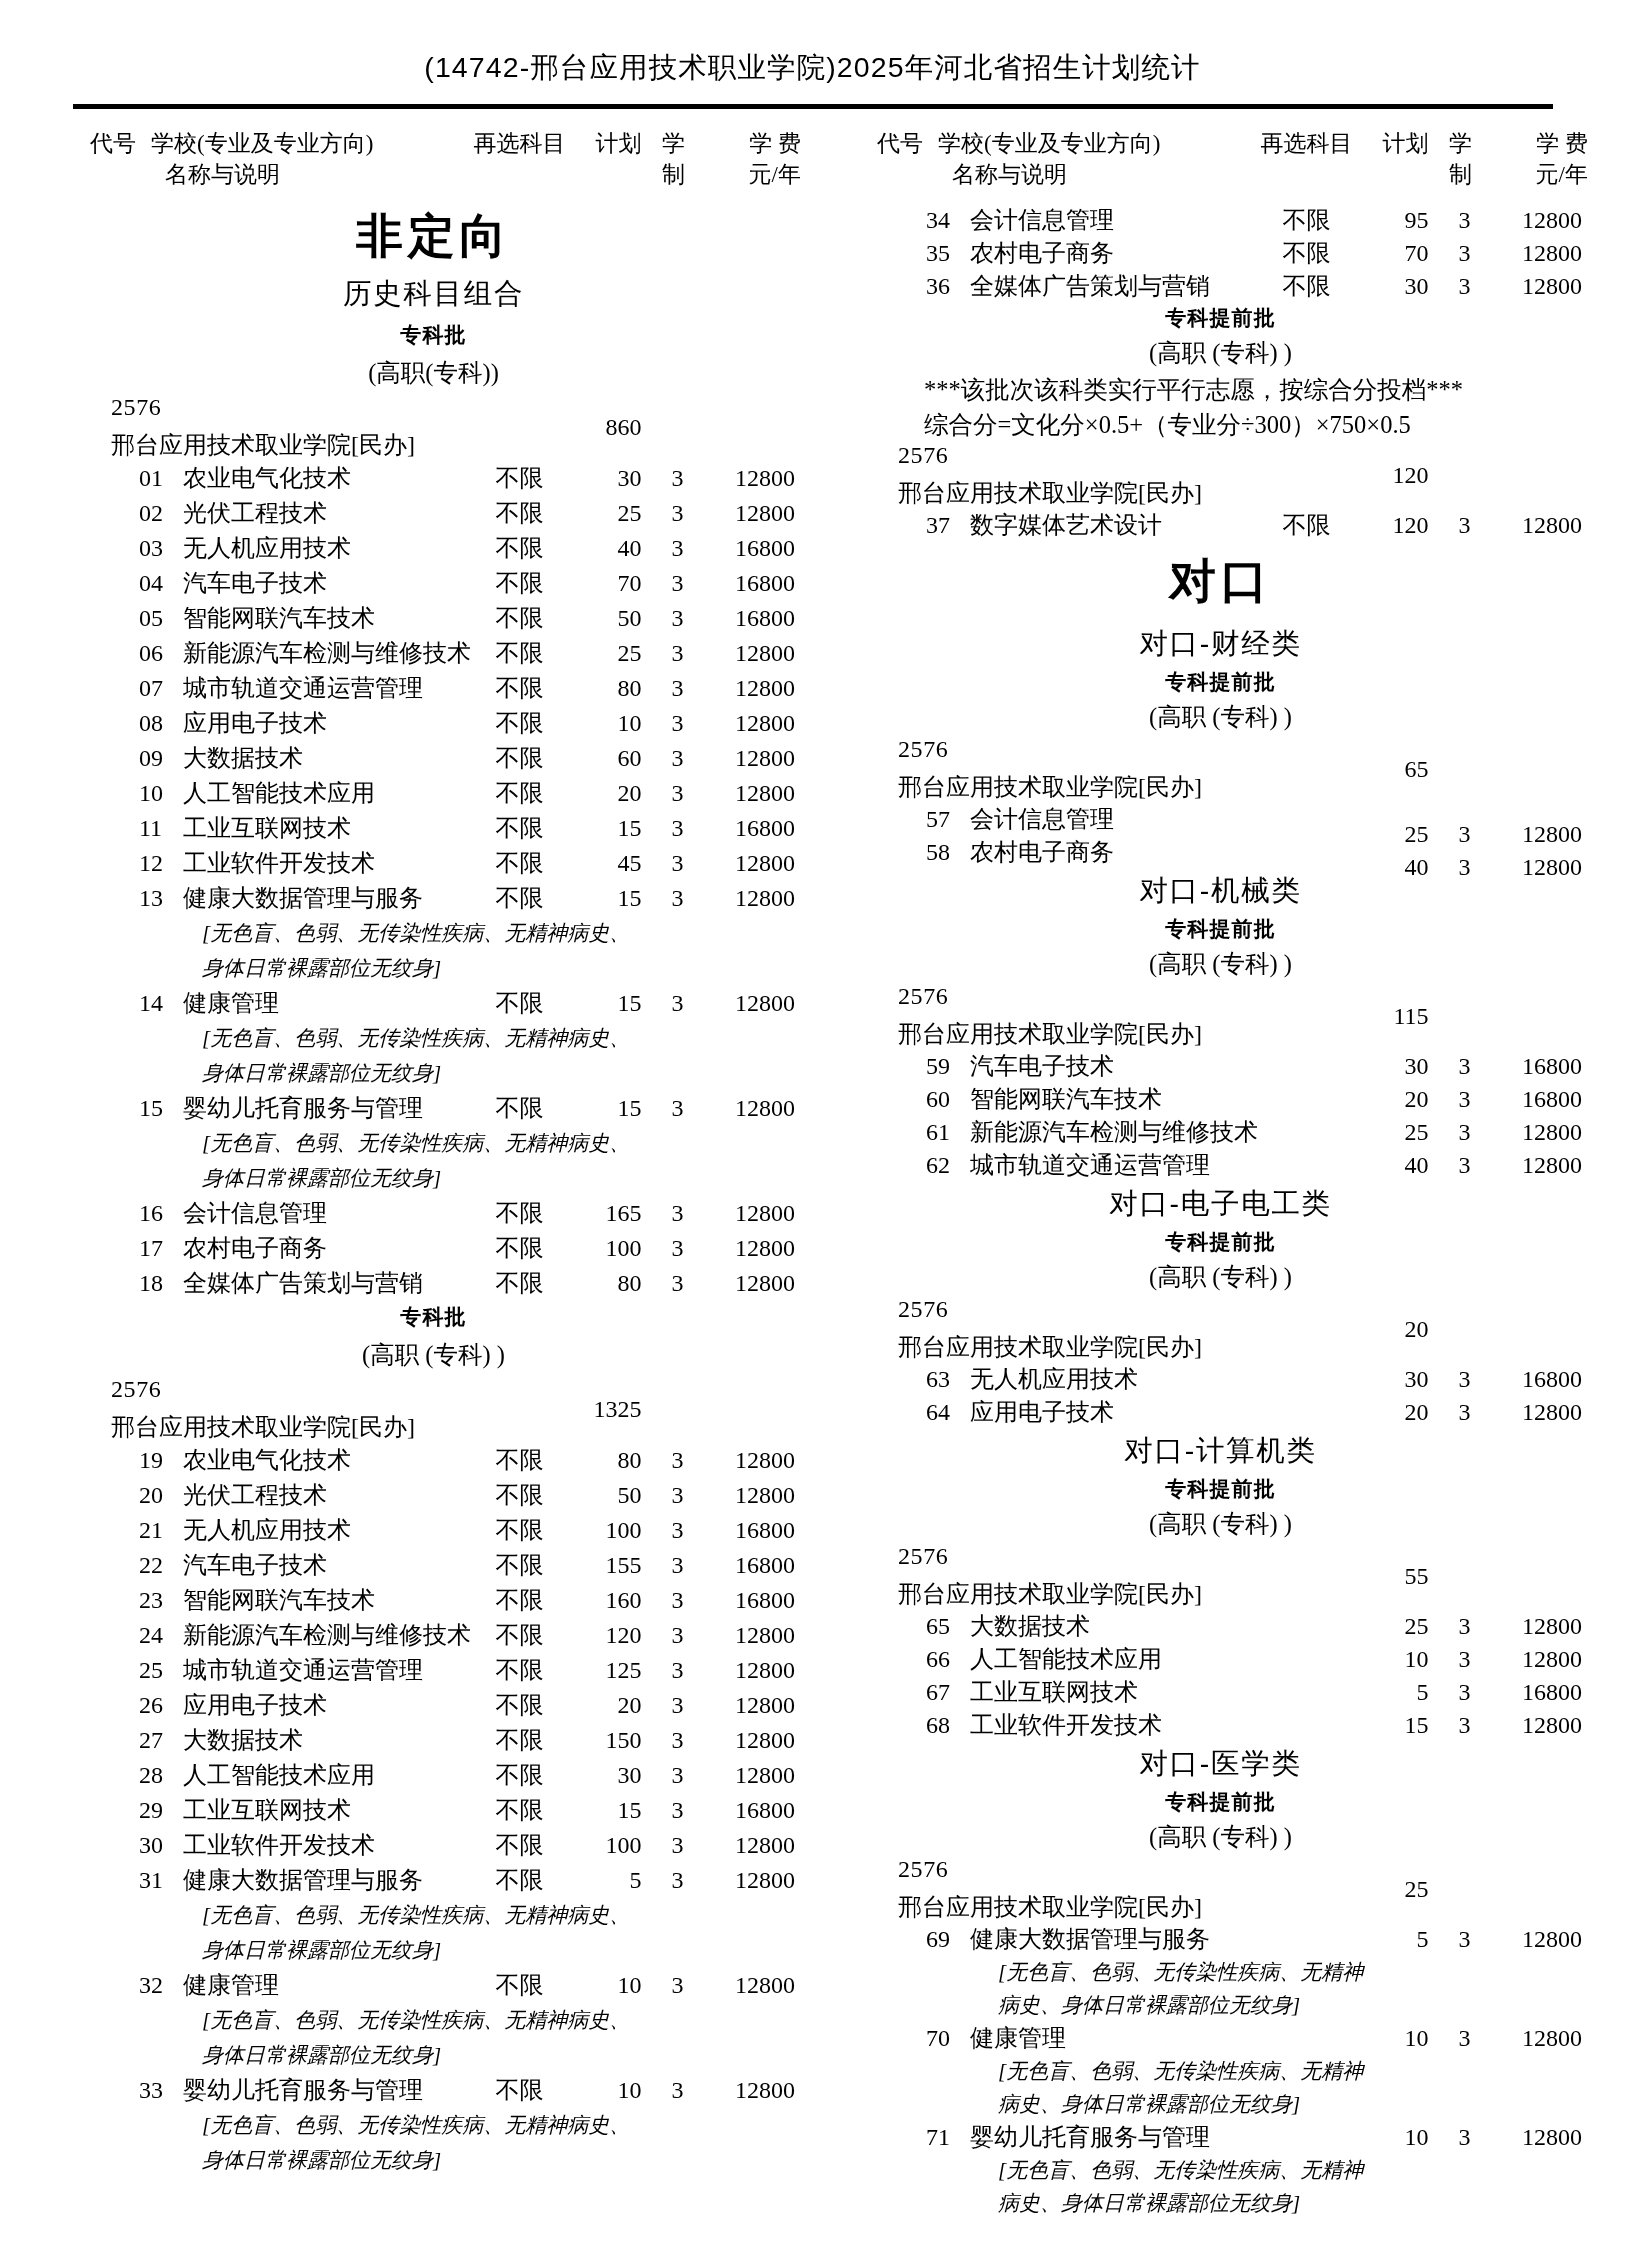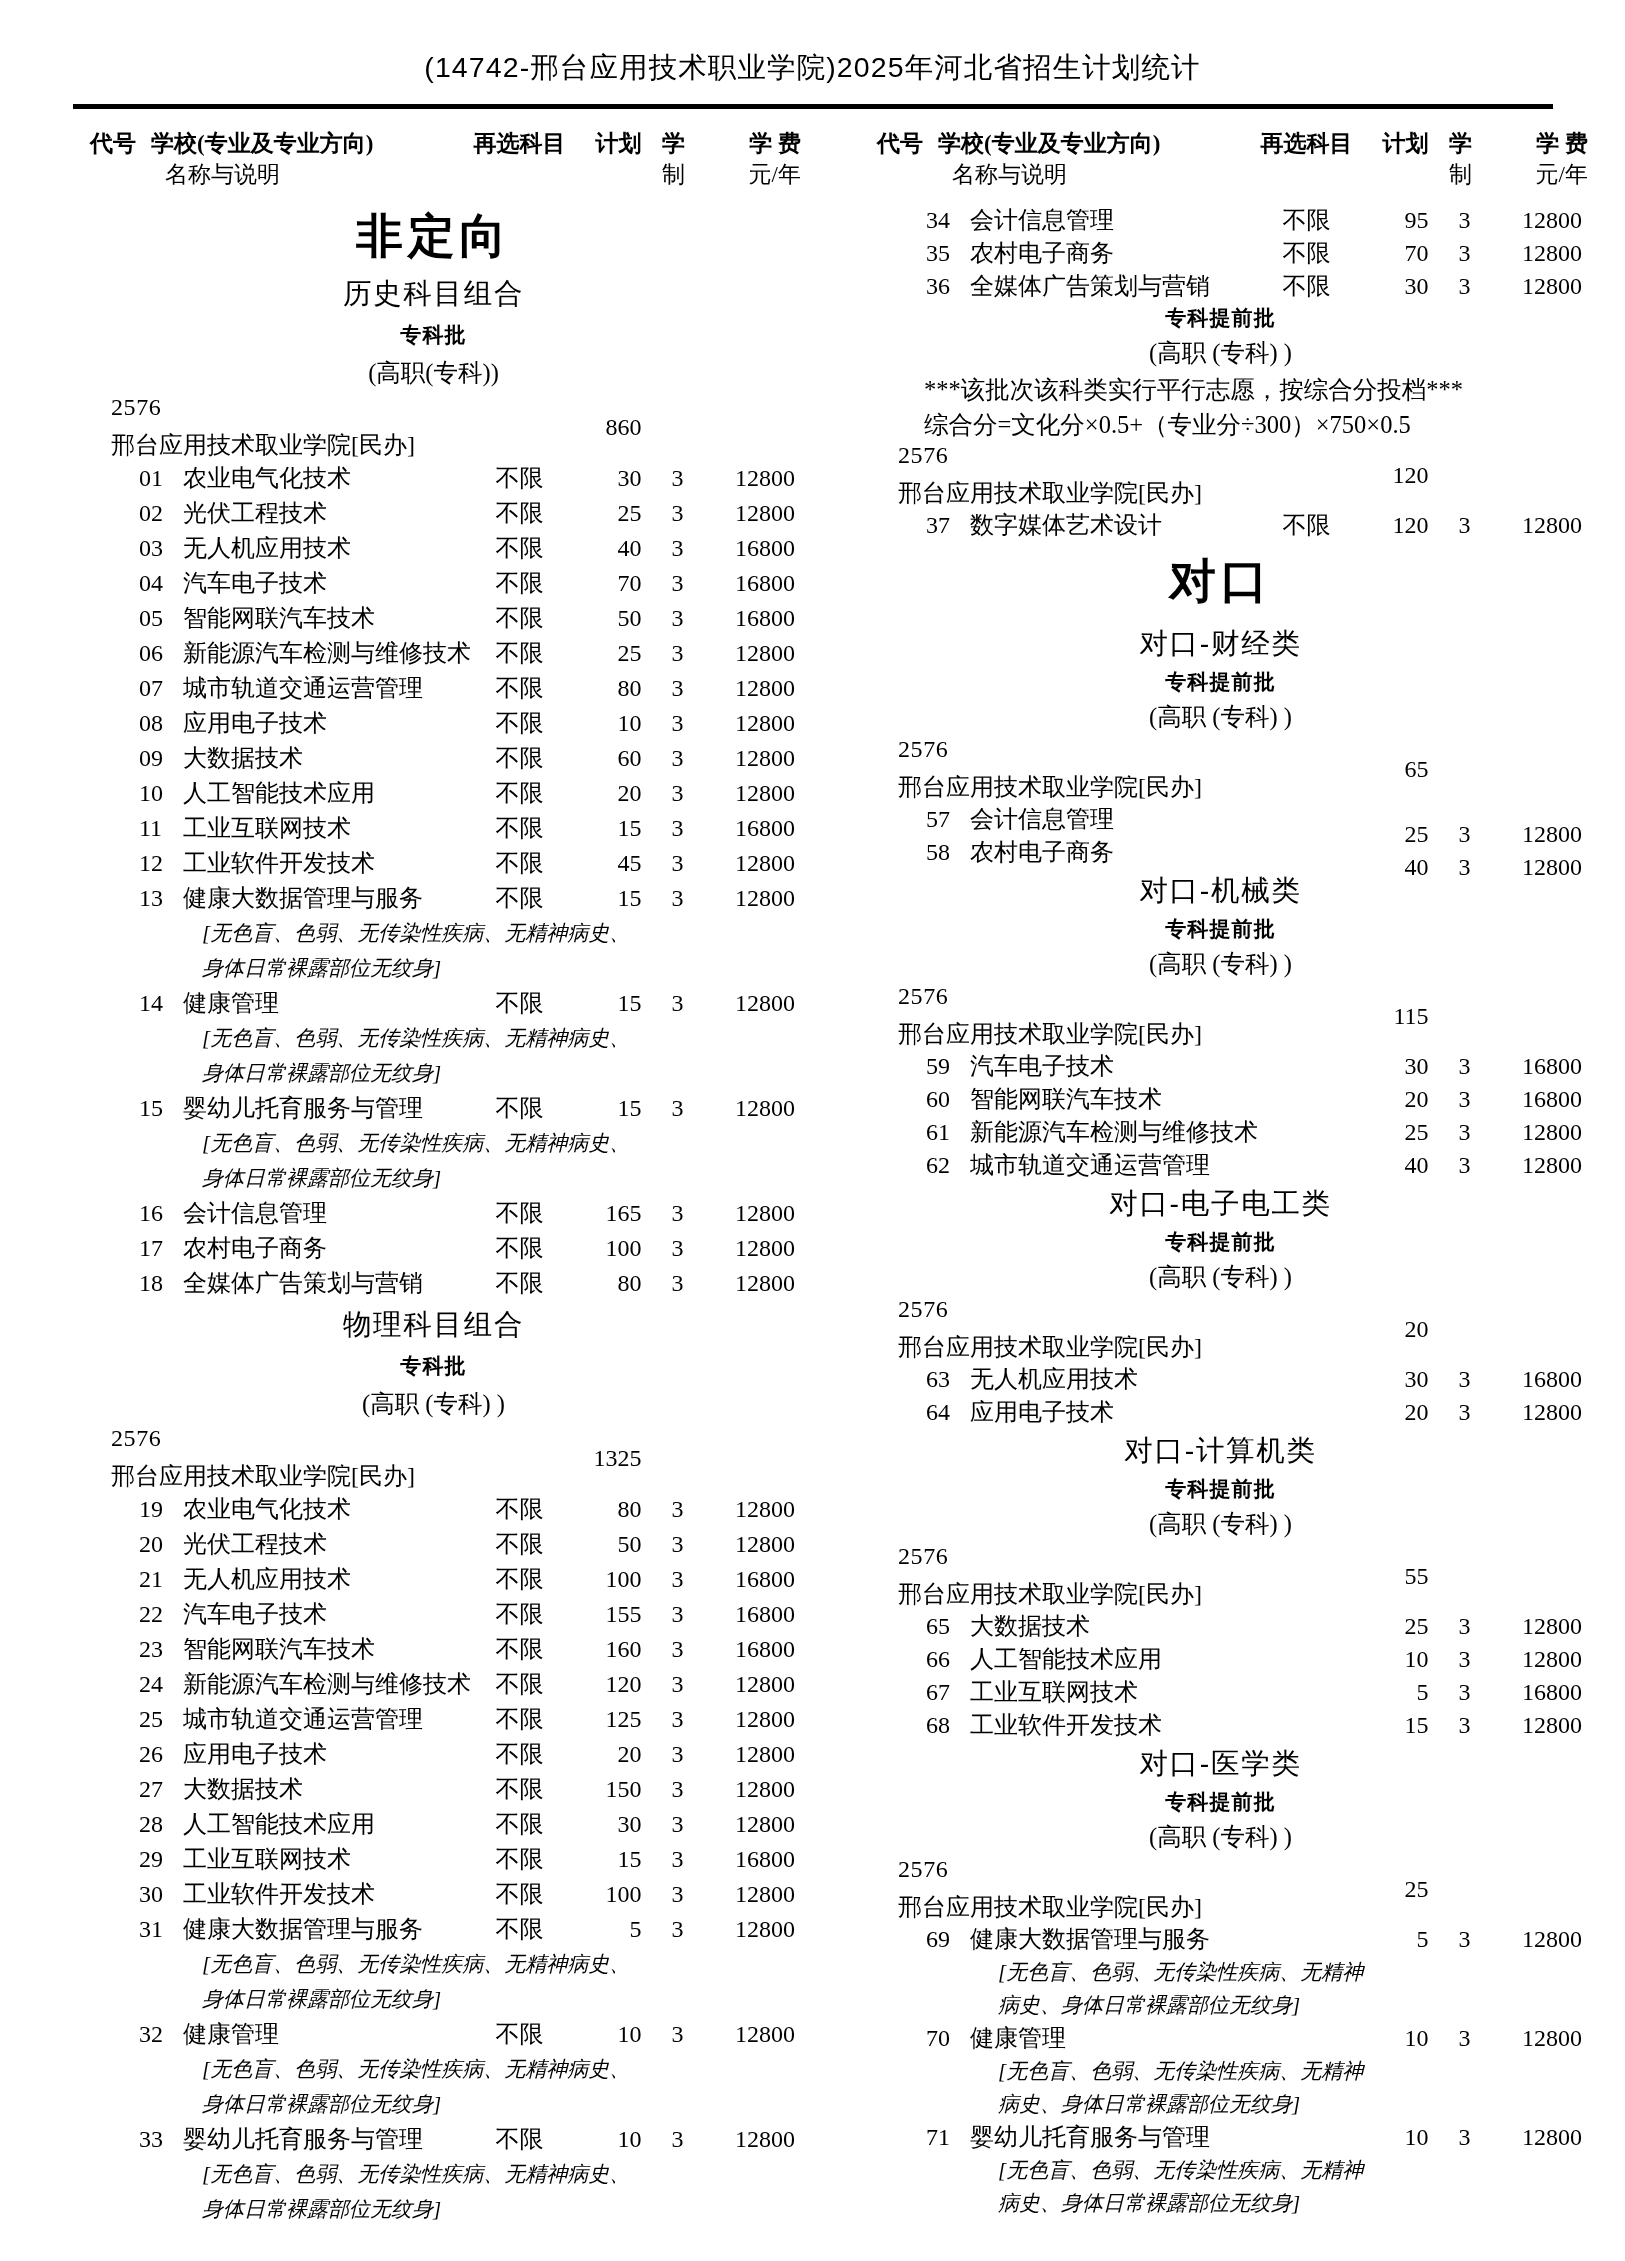--- a/index.html
+++ b/index.html
@@ -32,21 +32,21 @@
   }
   .col { width: 753px; flex: none; }
 
   
   .thead { display: flex; font-size: 23px; line-height: 31px; margin-bottom: 13.7px; }
   .th-lead    { width: 411px; flex: none; }
   .th-subject { width: 103px; flex: none; text-align: center; }
   .th-plan    { width: 74px; flex: none; text-align: right; padding-right: 3.4px; }
   .th-years   { width: 57px; flex: none; text-align: center; }
   .th-fee     { width: 108px; flex: none; text-align: right; padding-right: 9px; }
-  .th-l1 { white-space: nowrap; font-weight: bold; }
+  .th-l1 { white-space: nowrap; }
   .th-lead .th-l1 { padding-left: 33px; }
   .th-lead .th-code { margin-right: 15px; }
   .th-lead .th-l2 { padding-left: 108px; }
 
   
   .row { display: flex; align-items: center; min-height: 35px; font-size: 24px; }
   .lead { width: 411px; flex: none; display: flex; align-items: baseline; white-space: nowrap; overflow: visible; gap: 8px; }
   .c-subject { width: 103px; flex: none; text-align: center; }
   .c-plan    { width: 74px; flex: none; text-align: right; padding-right: 3.4px; }
   .c-years   { width: 57px; flex: none; text-align: center; padding-left: 8px; }
@@ -319,21 +319,20 @@
           <div class="row major-row">
             <div class="lead">
               <span class="num">18</span>
               <span class="mname">全媒体广告策划与营销</span>
             </div>
             <div class="c-subject">不限</div>
             <div class="c-plan">80</div>
             <div class="c-years">3</div>
             <div class="c-fee">12800</div>
           </div>
-          <div class="b-h2">物理科目组合</div>
           <div class="b-h3">专科批</div>
           <div class="b-h4">(高职 (专科) )</div>
           <div class="row school-row">
             <div class="lead">
               <span class="code">2576</span>
               <span class="sname">邢台应用技术取业学院[民办]</span>
             </div>
             <div class="c-subject"></div>
             <div class="c-plan">1325</div>
             <div class="c-years"></div>

